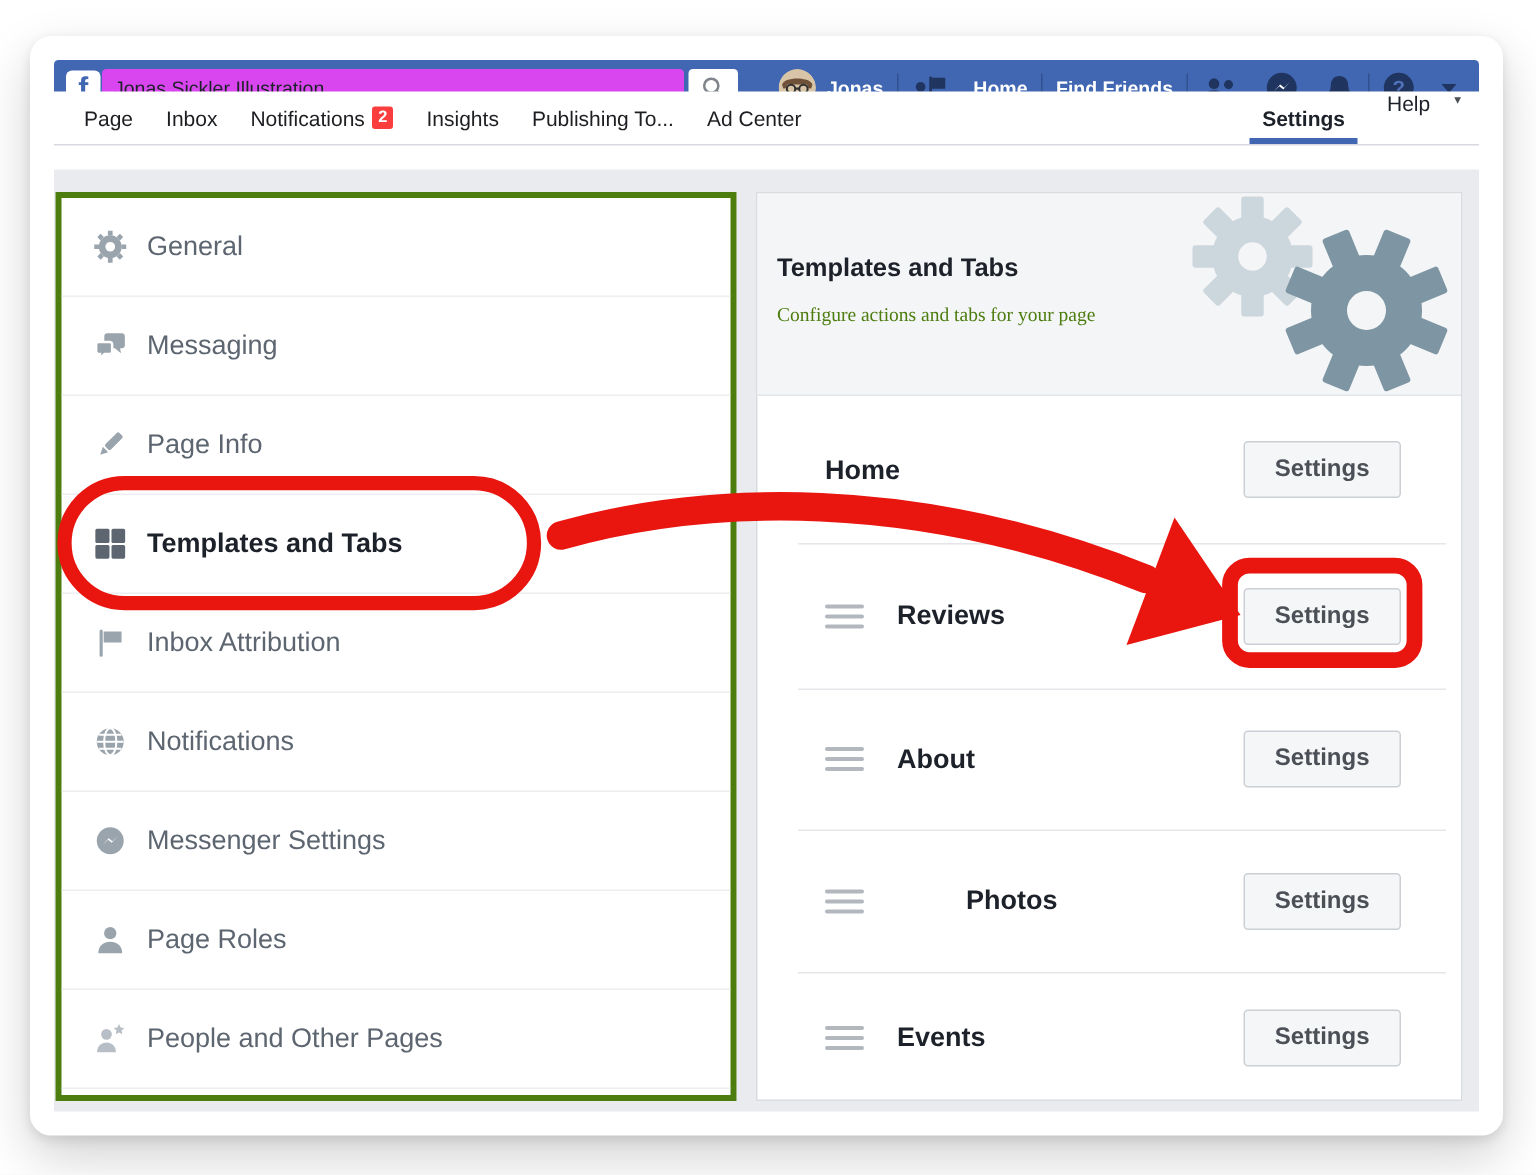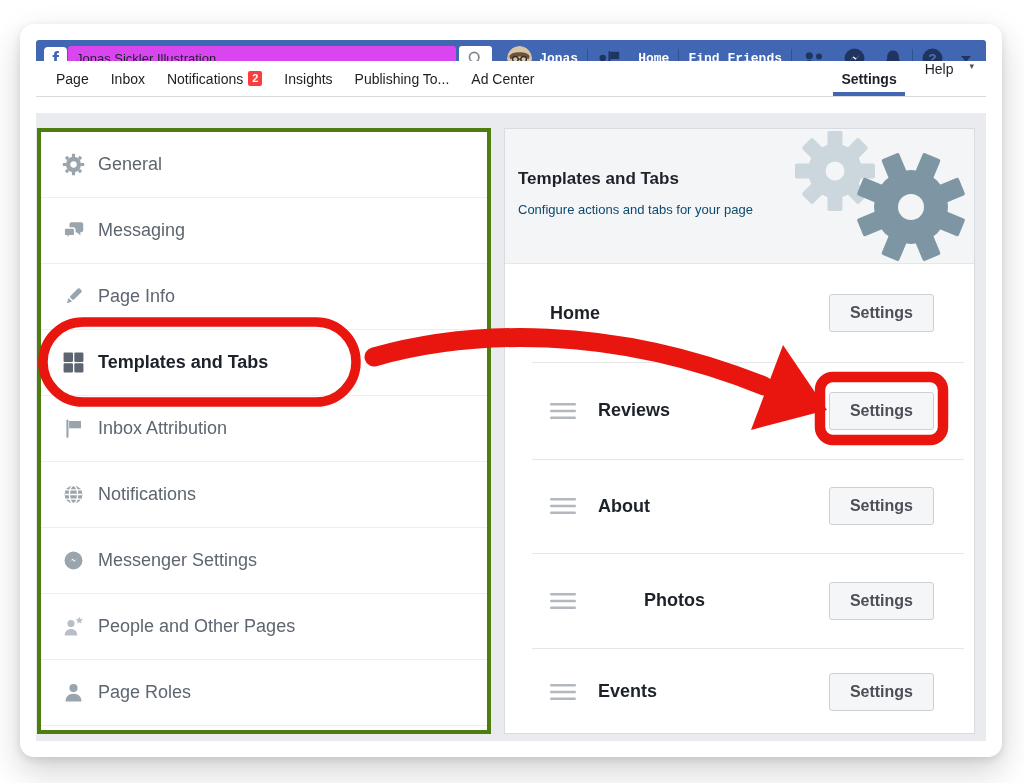--- a/index.html
+++ b/index.html
@@ -13,21 +13,21 @@
 
   
   .topbar { position:absolute; left:16px; top:16px; width:950px; height:37px; background:#4267b2; border-radius:3px 3px 0 0; }
   .fb-logo { position:absolute; left:8px; top:7px; width:23px; height:23px; background:#fff; border-radius:4px;
              color:#4267b2; font-weight:bold; font-size:20px; line-height:25px; text-align:center; overflow:hidden; cursor:pointer; }
   .search { position:absolute; left:32px; top:6px; width:388px; height:25px; background:#d946ef; border-radius:3px;
             display:flex; align-items:center; padding:0 8px; font-size:13px; color:#1d2129; }
   .search-btn { position:absolute; left:423px; top:6px; width:33px; height:25px; background:#fff; border-radius:3px;
             display:flex; align-items:center; justify-content:center; cursor:pointer; }
   .tb-right { position:absolute; right:6px; top:0; height:37px; display:flex; align-items:center; }
-  .tb-group { display:flex; align-items:center; gap:7px; padding:0 9px; height:100%; cursor:pointer;font-family:Liberation Mono, monospace; }
+  .tb-group { display:flex; align-items:center; gap:7px; padding:0 9px; height:100%; cursor:pointer; }
   .tb-label { color:#fff; font-weight:bold; font-size:13px; white-space:nowrap; }
   .tb-sep { width:1px; height:20px; background:rgba(10,25,60,.28); }
   .avatar { width:25px; height:25px; border-radius:50%; overflow:hidden; display:block; }
   .jewel { padding:0 9px; display:flex; align-items:center; height:100%; cursor:pointer; }
 
   
   .pagenav { position:absolute; left:16px; top:37px; width:950px; height:36px; background:#fff;
              border-bottom:1px solid #d8dadf; display:flex; align-items:center; justify-content:space-between; padding:0 12px 0 9px; }
   .pn-left { display:flex; align-items:stretch; height:100%; }
   .pn-item { padding:0 11px; font-size:14px; color:#1c1e21; display:flex; align-items:center; gap:5px; cursor:pointer; white-space:nowrap; }
@@ -45,21 +45,21 @@
   .sidebar { position:absolute; left:1px; top:15px; width:454px; height:606px; background:#fff; border:4px solid #4d7c0f; overflow:hidden; }
   .sb-item { height:66px; display:flex; align-items:center; padding-left:20px; gap:13px;
              border-bottom:1px solid #eceef0; font-size:18px; color:#5d6670; cursor:pointer; }
   .sb-item .sb-icon { width:24px; display:flex; justify-content:center; }
   .sb-item.active { font-weight:bold; color:#1d2129; }
 
   
   .panel { position:absolute; left:468px; top:15px; width:471px; height:606px; background:#fff; border:1px solid #d8dbe0; }
   .panel-header { position:absolute; left:0; top:0; width:100%; height:135px; background:#f4f5f7; border-bottom:1px solid #e4e6e9; overflow:hidden; }
   .ph-title { position:absolute; left:13px; top:40px; font-size:17px; font-weight:bold; color:#1d2129; }
-  .ph-sub { position:absolute; left:13px; top:73px; font-size:13px; color:#0c4a6e; }
+  .ph-sub { position:absolute; left:13px; top:73px; font-size:13px; color:#4d7c0f;font-family:Liberation Serif, serif; }
   .gears { position:absolute; right:0; top:0; }
 
   .row { position:absolute; left:0; width:100%; display:flex; align-items:center; padding-left:45px; padding-right:40px; }
   .row-home    { top:135px; height:98px; }
   .row-reviews { top:233px; height:97px; }
   .row-about   { top:330px; height:94px; }
   .row-photos  { top:424px; height:95px;gap:46px; }
   .row-events  { top:519px; height:87px; }
   .handle { width:26px; margin-right:22px; display:flex; cursor:grab; }
   .row-label { font-size:18px; font-weight:bold; color:#1d2129; }
@@ -272,39 +272,39 @@
             <svg viewBox="0 0 22 22" width="23" height="23">
               <circle cx="11" cy="11" r="8.6" fill="#9aa4ad"></circle>
               <path fill="#fff" d="M6.2 13.6l3.8-4.2 2.4 1.9 3.4-3.6-3.8 4.5-2.4-1.9z"></path>
             </svg>
           </span>
           <span>Messenger Settings</span>
         </div>
         <div class="sb-item">
           <span class="sb-icon">
             <svg viewBox="0 0 22 22" width="23" height="23">
+                <g fill="#9aa4ad">
+              <circle cx="11" cy="6.8" r="3.9"></circle>
+                  <path d="M3.4 19.6c0-4.7 3.3-7.3 7.6-7.3s7.6 2.6 7.6 7.3z"></path>
+            </g>
+              </svg>
+          </span>
+          <span>Page Roles</span>
+        </div>
+        <div class="sb-item">
+          <span class="sb-icon">
+            <svg viewBox="0 0 22 22" width="23" height="23">
                 <g fill="#b7bec6">
               <circle cx="8.6" cy="8.2" r="3.4"></circle>
                   <path d="M2.6 19.6c0-4 2.7-6.2 6-6.2s6 2.2 6 6.2z"></path>
               <path d="M16.6 1.6l1 2.2 2.4.3-1.8 1.7.5 2.4-2.1-1.2-2.1 1.2.5-2.4-1.8-1.7 2.4-.3z"></path>
             </g>
               </svg>
           </span>
           <span>People and Other Pages</span>
-        </div>
-        <div class="sb-item">
-          <span class="sb-icon">
-            <svg viewBox="0 0 22 22" width="23" height="23">
-                <g fill="#9aa4ad">
-              <circle cx="11" cy="6.8" r="3.9"></circle>
-                  <path d="M3.4 19.6c0-4.7 3.3-7.3 7.6-7.3s7.6 2.6 7.6 7.3z"></path>
-            </g>
-              </svg>
-          </span>
-          <span>Page Roles</span>
         </div>
       </div>
 
       <div class="panel">
         <div class="panel-header">
           <svg class="gears" width="471" height="134" viewBox="0 0 471 134">
             <g transform="translate(332,42)" fill="#ccd6dd">
               <rect x="-7.5" y="-40" width="15" height="17" rx="2"></rect>
               <rect x="-7.5" y="-40" width="15" height="17" rx="2" transform="rotate(45)"></rect>
               <rect x="-7.5" y="-40" width="15" height="17" rx="2" transform="rotate(90)"></rect>

